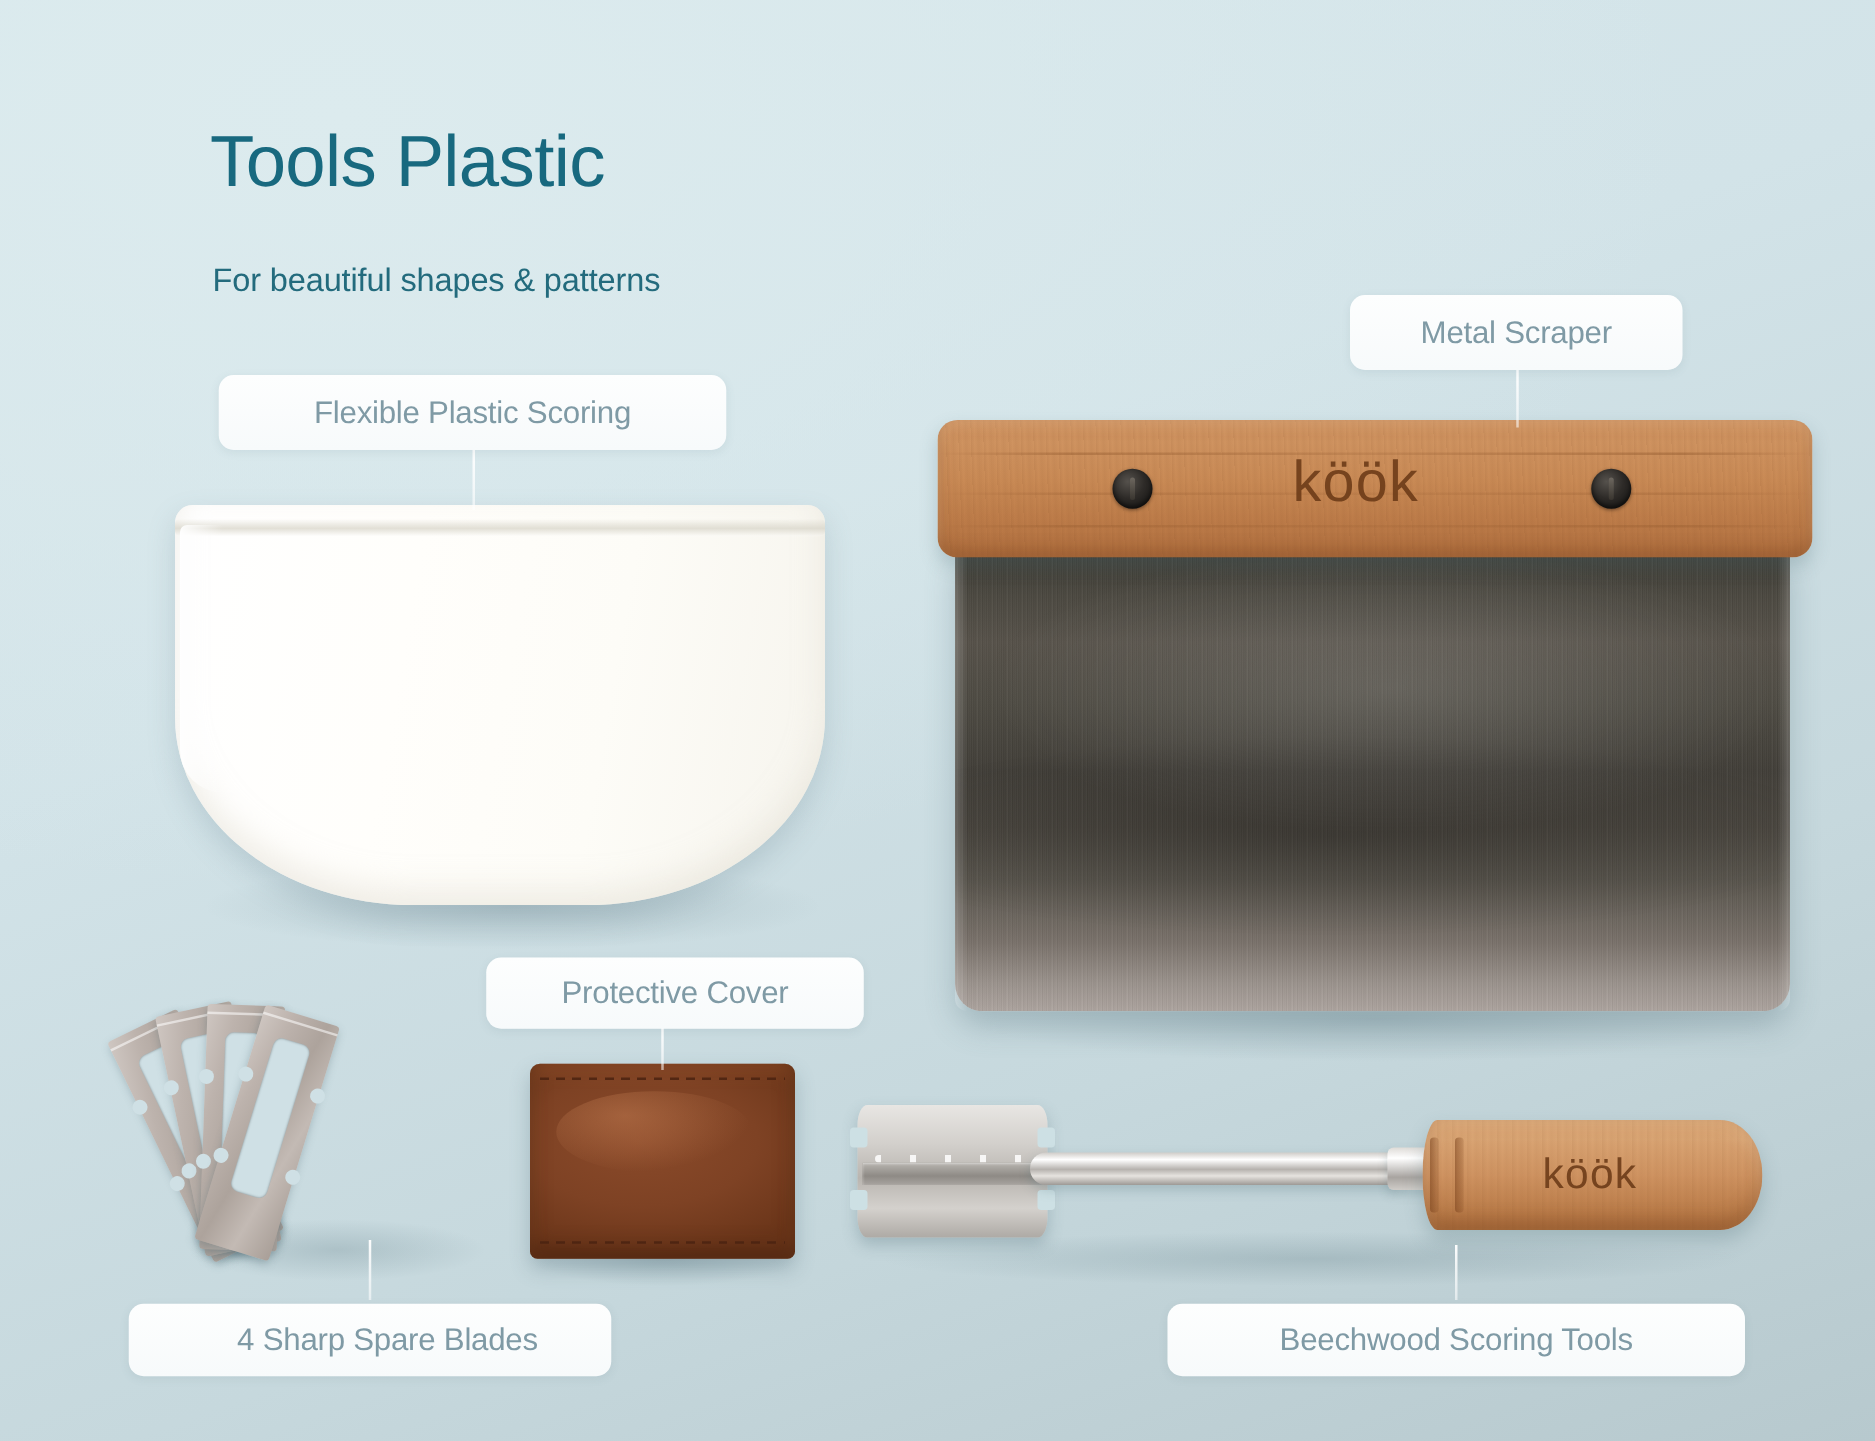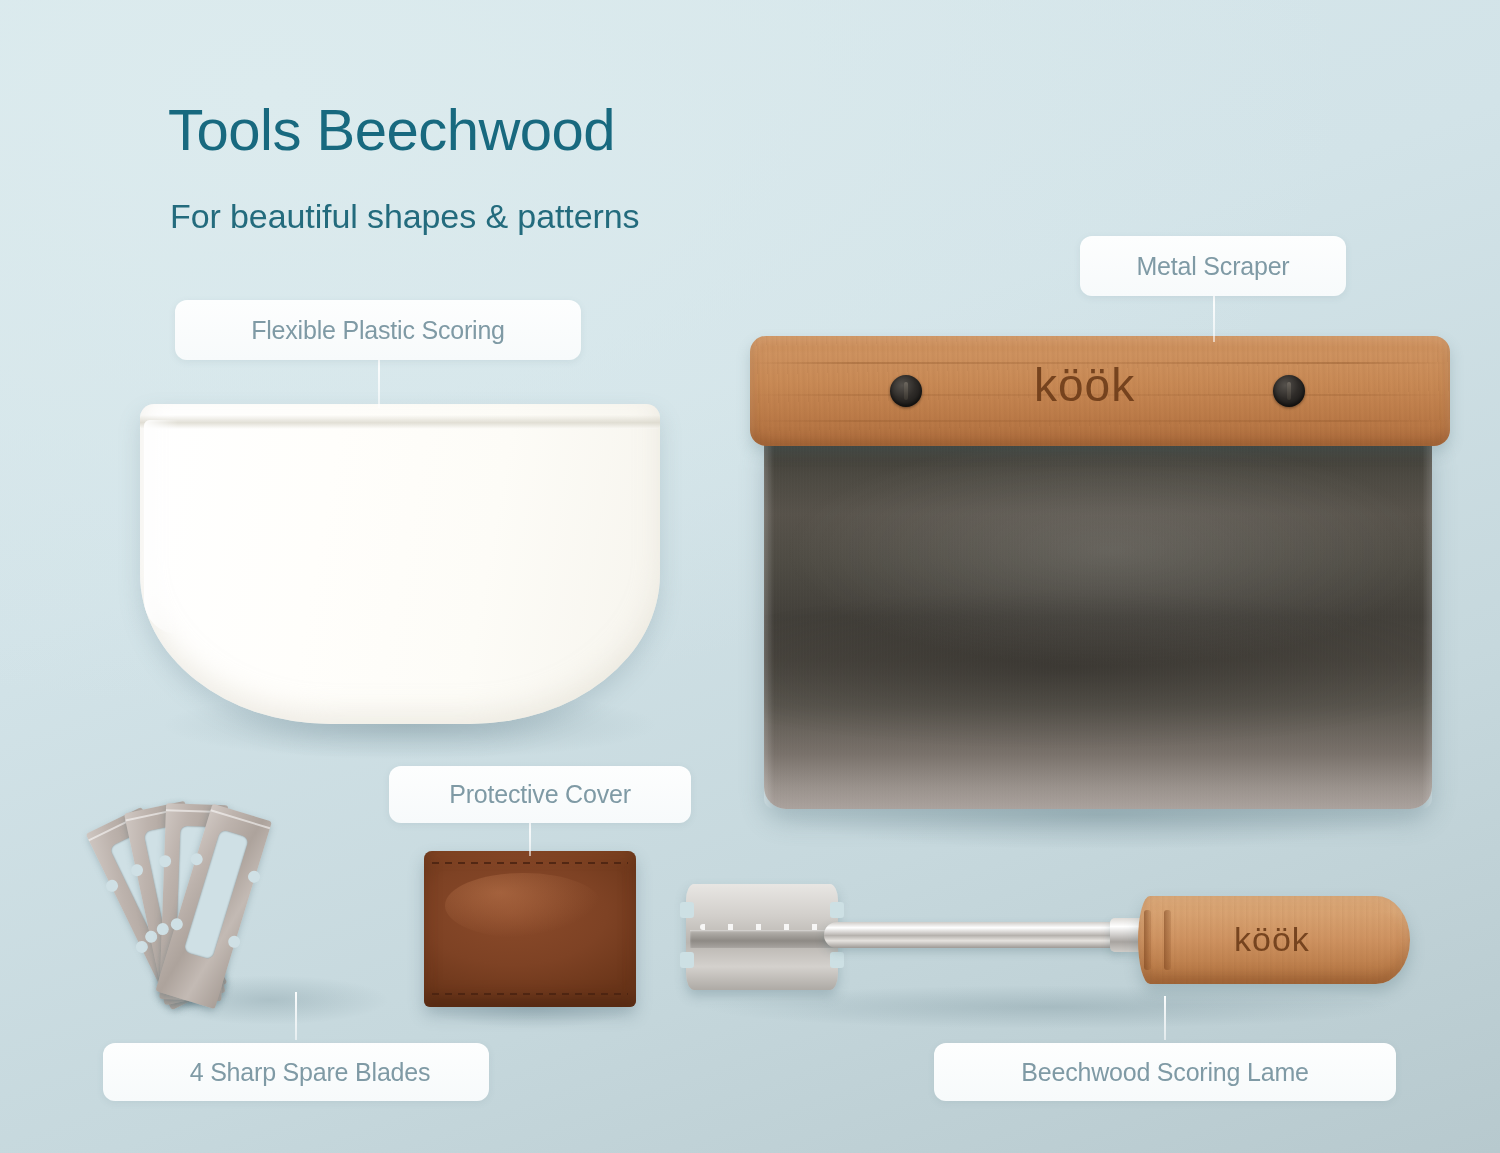--- a/index.html
+++ b/index.html
@@ -19,22 +19,22 @@
     overflow:hidden;
   }
 
   
   .title {
     position:absolute; left:168px; top:96px;
     font-size:58px; font-weight:400; letter-spacing:-0.5px;
     color:#18697f; white-space:nowrap;
   }
   .subtitle {
-    position:absolute; left:170px; top:197px;
-    font-size:34px; font-weight:400; letter-spacing:-0.1px;
+    position:absolute; left:170px; top:209px;
+    font-size:26px; font-weight:400; letter-spacing:-0.1px;
     color:#236b7d; white-space:nowrap;
   }
 
   
   .badge {
     position:absolute;
     background:linear-gradient(180deg,#fdfefe 0%, #f7fafb 100%);
     border-radius:12px;
     display:flex; align-items:center; justify-content:center;
     color:#7f9aa5; font-size:25px; letter-spacing:-0.2px;
@@ -257,21 +257,21 @@
     position:absolute; border-radius:50%;
     background:radial-gradient(ellipse at center, rgba(75,105,115,.22), rgba(75,105,115,0) 70%);
     z-index:5;
   }
 </style>
 </head>
 <body>
 
 <div id="stage">
 
-  <div class="title">Tools Beechwood</div>
+  <div class="title">Tools Plastic</div>
   <div class="subtitle">For beautiful shapes &amp; patterns</div>
 
   <div class="shadow-soft" style="left:160px; top:690px; width:500px; height:70px;"></div>
   <div id="plastic-scraper">
     <div class="body"></div>
     <div class="rib"></div>
     <div class="gloss"></div>
   </div>
 
   <div class="shadow-soft" style="left:770px; top:780px; width:660px; height:70px;"></div>
@@ -378,16 +378,16 @@
 
   <div class="badge" style="left:1080px; top:236px; width:266px; height:60px;">
     <span>Metal Scraper</span>
   </div>
 
   <div class="badge" style="left:103px; top:1043px; width:386px; height:58px;padding-left:28px;">
     <span>4 Sharp Spare Blades</span>
   </div>
 
   <div class="badge" style="left:934px; top:1043px; width:462px; height:58px;">
-    <span>Beechwood Scoring Lame</span>
+    <span>Beechwood Scoring Tools</span>
   </div>
 
 </div>
 
 </body></html>

